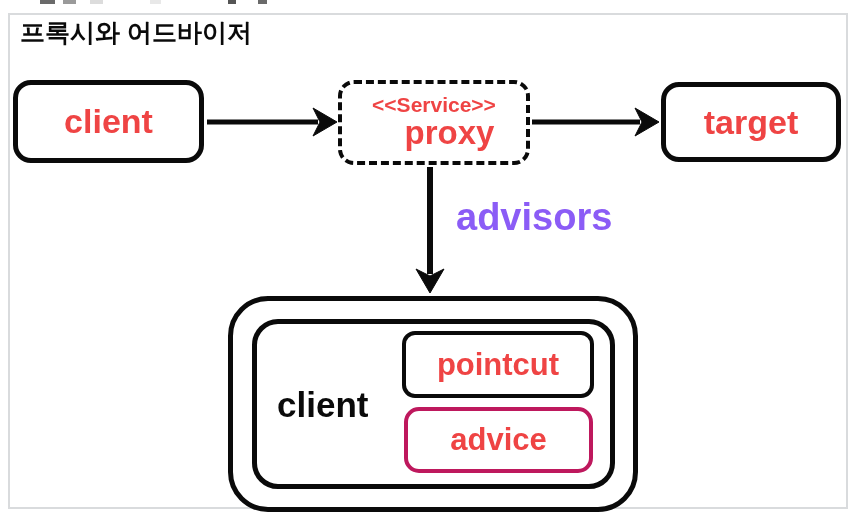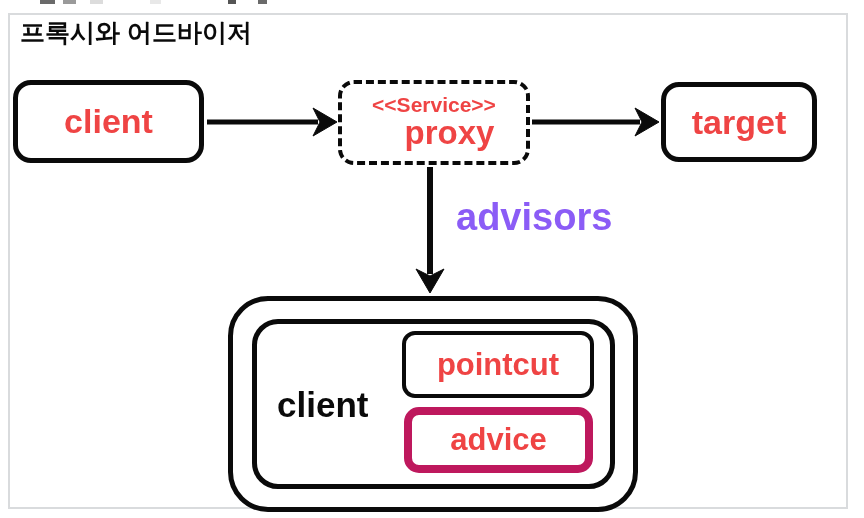--- a/index.html
+++ b/index.html
@@ -18,21 +18,21 @@
     position:absolute;left:20px;top:16px;
     font-size:25px;font-weight:bold;color:#0a0a0a;letter-spacing:0px;
   }
   .node{
     position:absolute;box-sizing:border-box;
     display:flex;align-items:center;justify-content:center;
     background:#ffffff;color:#ef4444;font-weight:bold;text-align:center;
   }
   .node.solid{border:5px solid #0a0a0a;border-radius:18px;}
   .node-client{left:13px;top:80px;width:191px;height:83px;font-size:34px;}
-  .node-target{left:661px;top:82px;width:156px;height:80px;font-size:34px;}
+  .node-target{left:661px;top:82px;width:180px;height:80px;font-size:34px;}
   .node-proxy{
     left:338px;top:80px;width:192px;height:85px;
     border:4px dashed #0a0a0a;border-radius:16px;
     flex-direction:column;line-height:1.05;
   }
   .proxy-stereotype{font-size:21px;font-weight:bold;}
   .proxy-label{font-size:33px;font-weight:bold;margin-left:31px;}
   .advisors-label{
     position:absolute;left:456px;top:196px;
     font-size:38px;font-weight:bold;color:#8b5cf6;
@@ -43,21 +43,21 @@
   }
   .advisor-inner{
     position:absolute;left:252px;top:319px;width:363px;height:170px;
     border:5px solid #0a0a0a;border-radius:26px;background:#ffffff;box-sizing:border-box;
   }
   .advisor-label{
     position:absolute;left:277px;top:385px;
     font-size:35px;font-weight:bold;color:#0a0a0a;
   }
   .node-pointcut{left:402px;top:331px;width:192px;height:67px;border:4px solid #0a0a0a;border-radius:13px;font-size:31px;}
-  .node-advice{left:404px;top:407px;width:189px;height:66px;border:8px solid #be185d;border-radius:15px;font-size:31px;}
+  .node-advice{left:404px;top:407px;width:189px;height:66px;border:4px solid #be185d;border-radius:15px;font-size:31px;}
   .arrow-layer{position:absolute;left:0;top:0;width:864px;height:518px;pointer-events:none;}
   .frag{position:absolute;top:0;height:4px;}
 </style>
 </head>
 <body>
 
 <div class="canvas">
 
   <div class="frag" style="left:40px;width:15px;background:#6a6a6a;"></div>
   <div class="frag" style="left:63px;width:13px;background:#9a9a9a;"></div>

